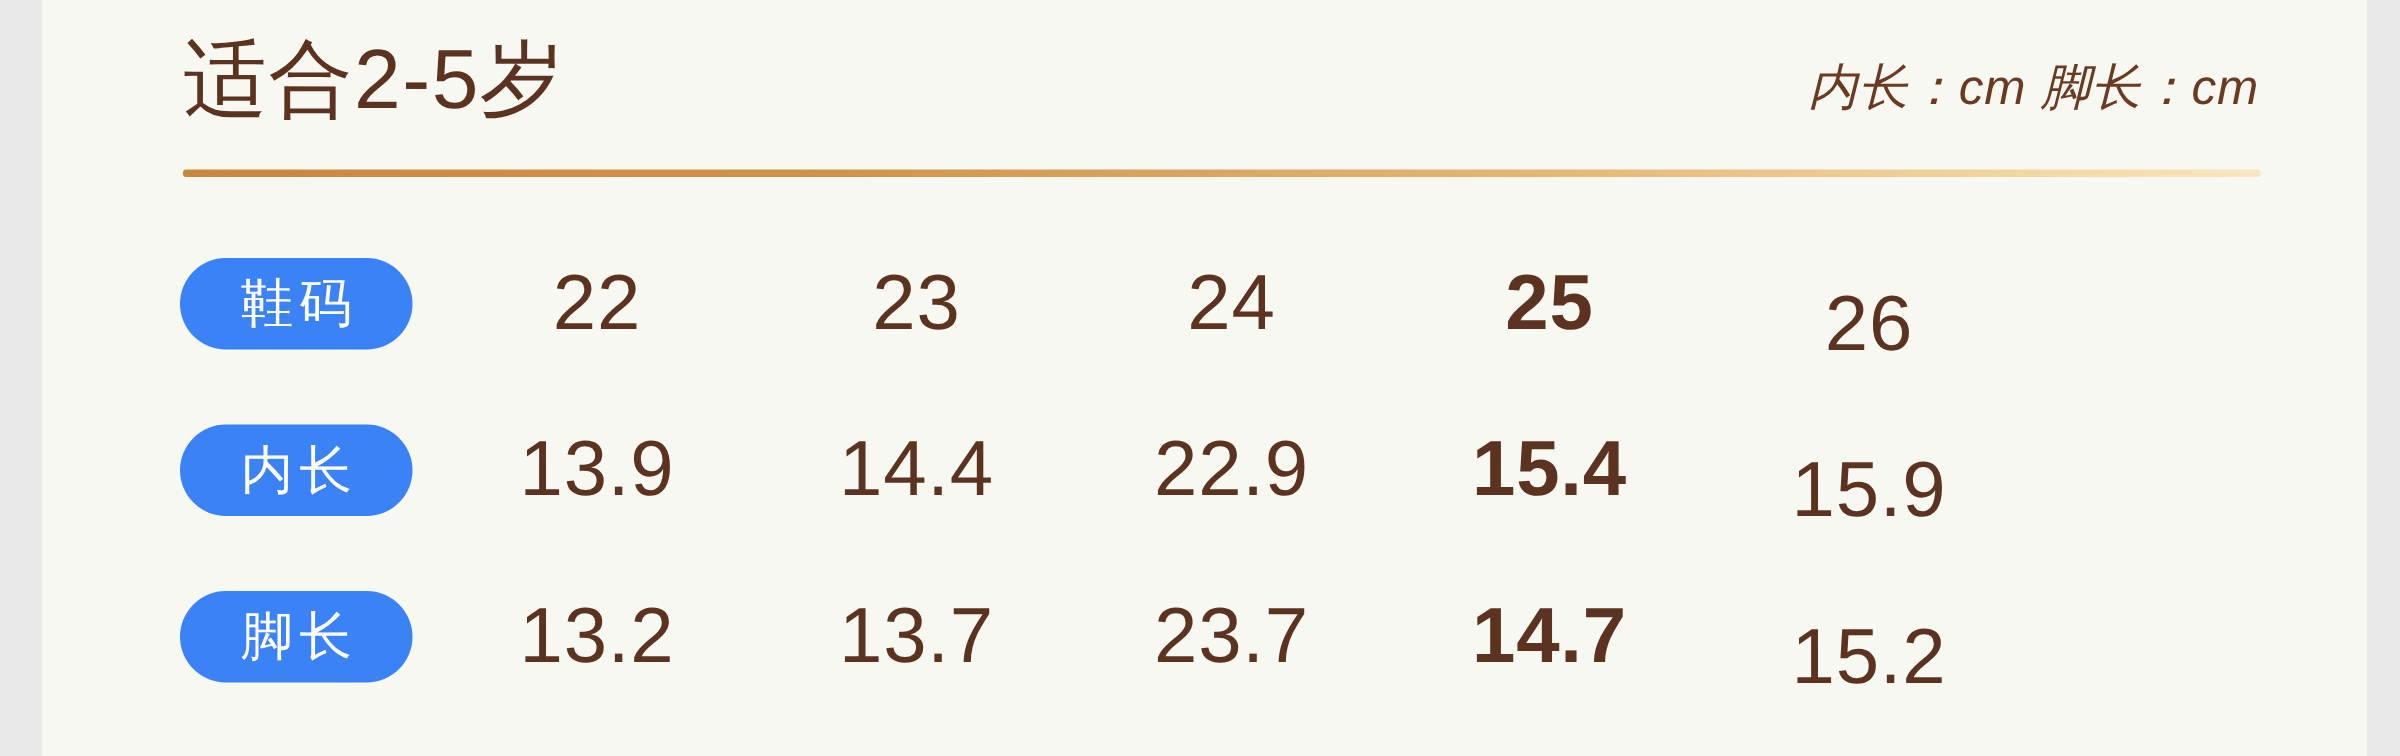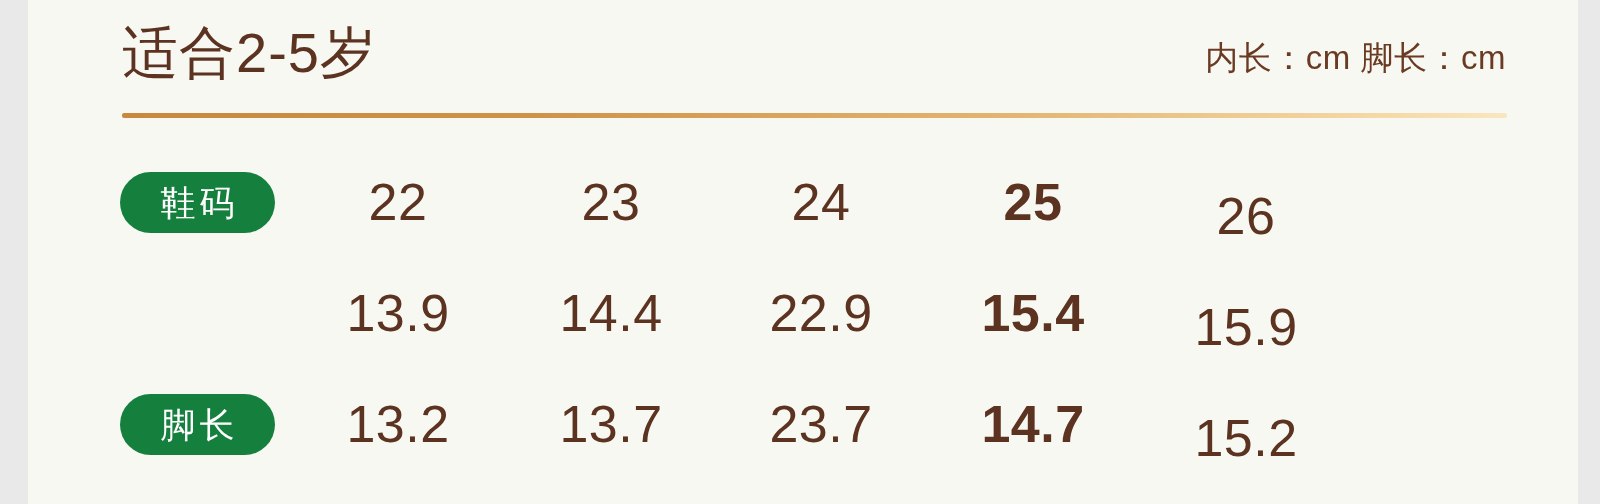--- a/index.html
+++ b/index.html
@@ -53,20 +53,21 @@
 
   #units-note {
     position: absolute;
     right: 72px;
     top: 36px;
     font-size: 33px;
     line-height: 44px;
     color: #6b3a23;
     white-space: nowrap;
     letter-spacing: 0.5px;
+    font-style: italic;
   }
 
   #header-divider {
     position: absolute;
     left: 94px;
     top: 113px;
     width: 1385px;
     height: 5px;
     border-radius: 2px;
     background: linear-gradient(to right, #c8893f 0%, #cf9348 30%, #e3b673 65%, #f6dcab 93%, #f9e6c2 100%);
@@ -85,21 +86,21 @@
     height: 111px;
   }
 
   .row-pill {
     position: absolute;
     left: 92px;
     top: 30px;
     width: 155px;
     height: 61px;
     border-radius: 31px;
-    background: #15803d;
+    background: #3b82f6;
     color: #ffffff;
     font-size: 35px;
     line-height: 61px;
     text-align: center;
     letter-spacing: 4px;
     text-indent: 4px;
     box-sizing: border-box;
   }
 
   .row-values {
@@ -148,20 +149,21 @@
         <div class="row-values">
           <div class="value-cell c0">22</div>
           <div class="value-cell c1">23</div>
           <div class="value-cell c2">24</div>
           <div class="value-cell c3">25</div>
           <div class="value-cell c4">26</div>
         </div>
       </div>
 
       <div class="size-row">
+        <div class="row-pill">内长</div>
         <div class="row-values">
           <div class="value-cell c0">13.9</div>
           <div class="value-cell c1">14.4</div>
           <div class="value-cell c2">22.9</div>
           <div class="value-cell c3">15.4</div>
           <div class="value-cell c4">15.9</div>
         </div>
       </div>
 
       <div class="size-row">

